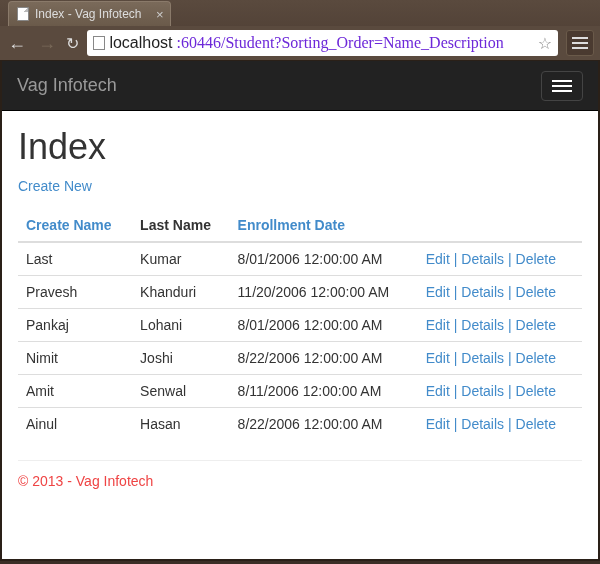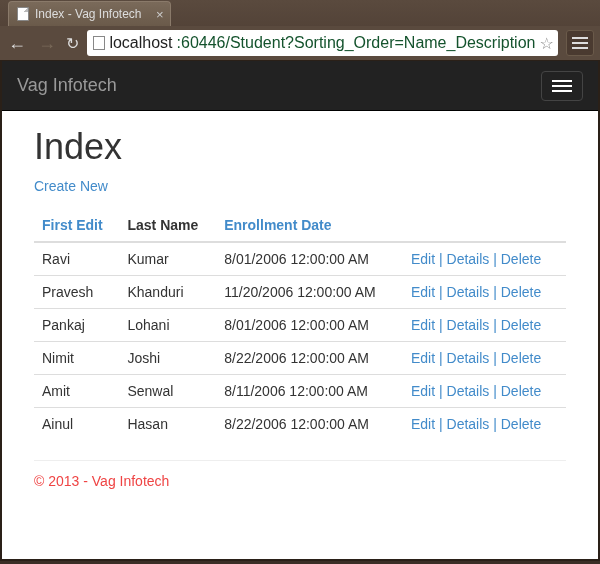--- a/index.html
+++ b/index.html
@@ -13,35 +13,35 @@
   .tab .page-icon::after { content: ""; position: absolute; top: 0; right: 0; width: 4px; height: 4px; background: linear-gradient(135deg, #fff 50%, #bbb 50%); }
   .tab .close { position: absolute; right: 6px; top: 50%; transform: translateY(-50%); color: #ccc; font-size: 13px; line-height: 1; }
   
   .toolbar { height: 34px; display: flex; align-items: center; padding: 0 6px; gap: 8px; background: #5a4a3e; }
   .nav-btn { color: #ddd; font-size: 18px; width: 22px; text-align: center; }
   .nav-btn.disabled { color: #7a6a5a; }
   .reload { color: #ddd; font-size: 16px; }
   .url-bar { flex: 1; background: #fff; border-radius: 3px; height: 26px; display: flex; align-items: center; padding: 4px 6px; gap: 4px; font-size: 14px; overflow: hidden; }
   .url-bar .page-icon-small { width: 12px; height: 14px; background: #fff; border: 1px solid #888; flex-shrink: 0; }
   .url-bar .host { color: #222; font-size: 16px; }
-  .url-bar .path { color: #14532d; font-size: 16px; white-space: nowrap; }
+  .url-bar .path { color: #6d28d9; font-size: 16px; white-space: nowrap; font-family: Liberation Serif, serif; }
   .url-bar .star { margin-left: auto; color: #888; font-size: 16px; }
   .menu-btn { width: 28px; height: 26px; background: #4a3a30; border: 1px solid #6a5a4a; border-radius: 3px; display: flex; flex-direction: column; justify-content: center; align-items: center; gap: 3px; }
   .menu-btn span { width: 16px; height: 2px; background: #ddd; }
   
   
   .page { background: #fff; height: calc(564px - 60px - 4px); overflow: auto; border: 2px solid #2a2018; border-top: none; }
   
   
   .navbar { background: #222; height: 50px; display: flex; align-items: center; justify-content: space-between; padding: 0 15px; border-bottom: 1px solid #000; gap: 40px; }
   .navbar-brand { color: #999; font-size: 18px; }
   .navbar-toggle { border: 1px solid #444; border-radius: 4px; padding: 8px 10px; display: flex; flex-direction: column; gap: 3px; }
   .navbar-toggle span { width: 20px; height: 2px; background: #fff; }
   
-  .container { padding: 15px 32px; }
+  .container { padding: 15px 16px; }
   h1 { font-size: 36px; font-weight: 500; margin-bottom: 10px; color: #333; }
   .link { color: #428bca; text-decoration: none; cursor: pointer; }
   
   table { width: 100%; border-collapse: collapse; margin-top: 15px; }
   th, td { text-align: left; padding: 8px 8px; border-top: 1px solid #ddd; vertical-align: top; }
   thead th { border-top: none; border-bottom: 2px solid #ddd; }
   th { font-weight: bold; color: #333; }
   th .link { font-weight: bold; }
   .actions { text-align: left; white-space: nowrap; margin-left: 12px; }
   .actions .sep { color: #428bca; }
@@ -88,29 +88,29 @@
     </div>
   </div>
 
   <div class="container">
     <h1>Index</h1>
     <a class="link">Create New</a>
     
     <table>
       <thead>
         <tr>
-          <th><a class="link">First Edit</a></th>
+          <th><a class="link">Create Name</a></th>
           <th>Last Name</th>
           <th><a class="link">Enrollment Date</a></th>
           <th></th>
         </tr>
       </thead>
       <tbody id="table-body">
           <tr>
-            <td>Ravi</td>
+            <td>Last</td>
             <td>Kumar</td>
             <td>8/01/2006 12:00:00 AM</td>
             <td class="actions"><a class="link">Edit</a><span class="sep"> | </span><a class="link">Details</a><span class="sep"> | </span><a class="link">Delete</a></td>
           </tr>
           <tr>
             <td>Pravesh</td>
             <td>Khanduri</td>
             <td>11/20/2006 12:00:00 AM</td>
             <td class="actions"><a class="link">Edit</a><span class="sep"> | </span><a class="link">Details</a><span class="sep"> | </span><a class="link">Delete</a></td>
           </tr>

